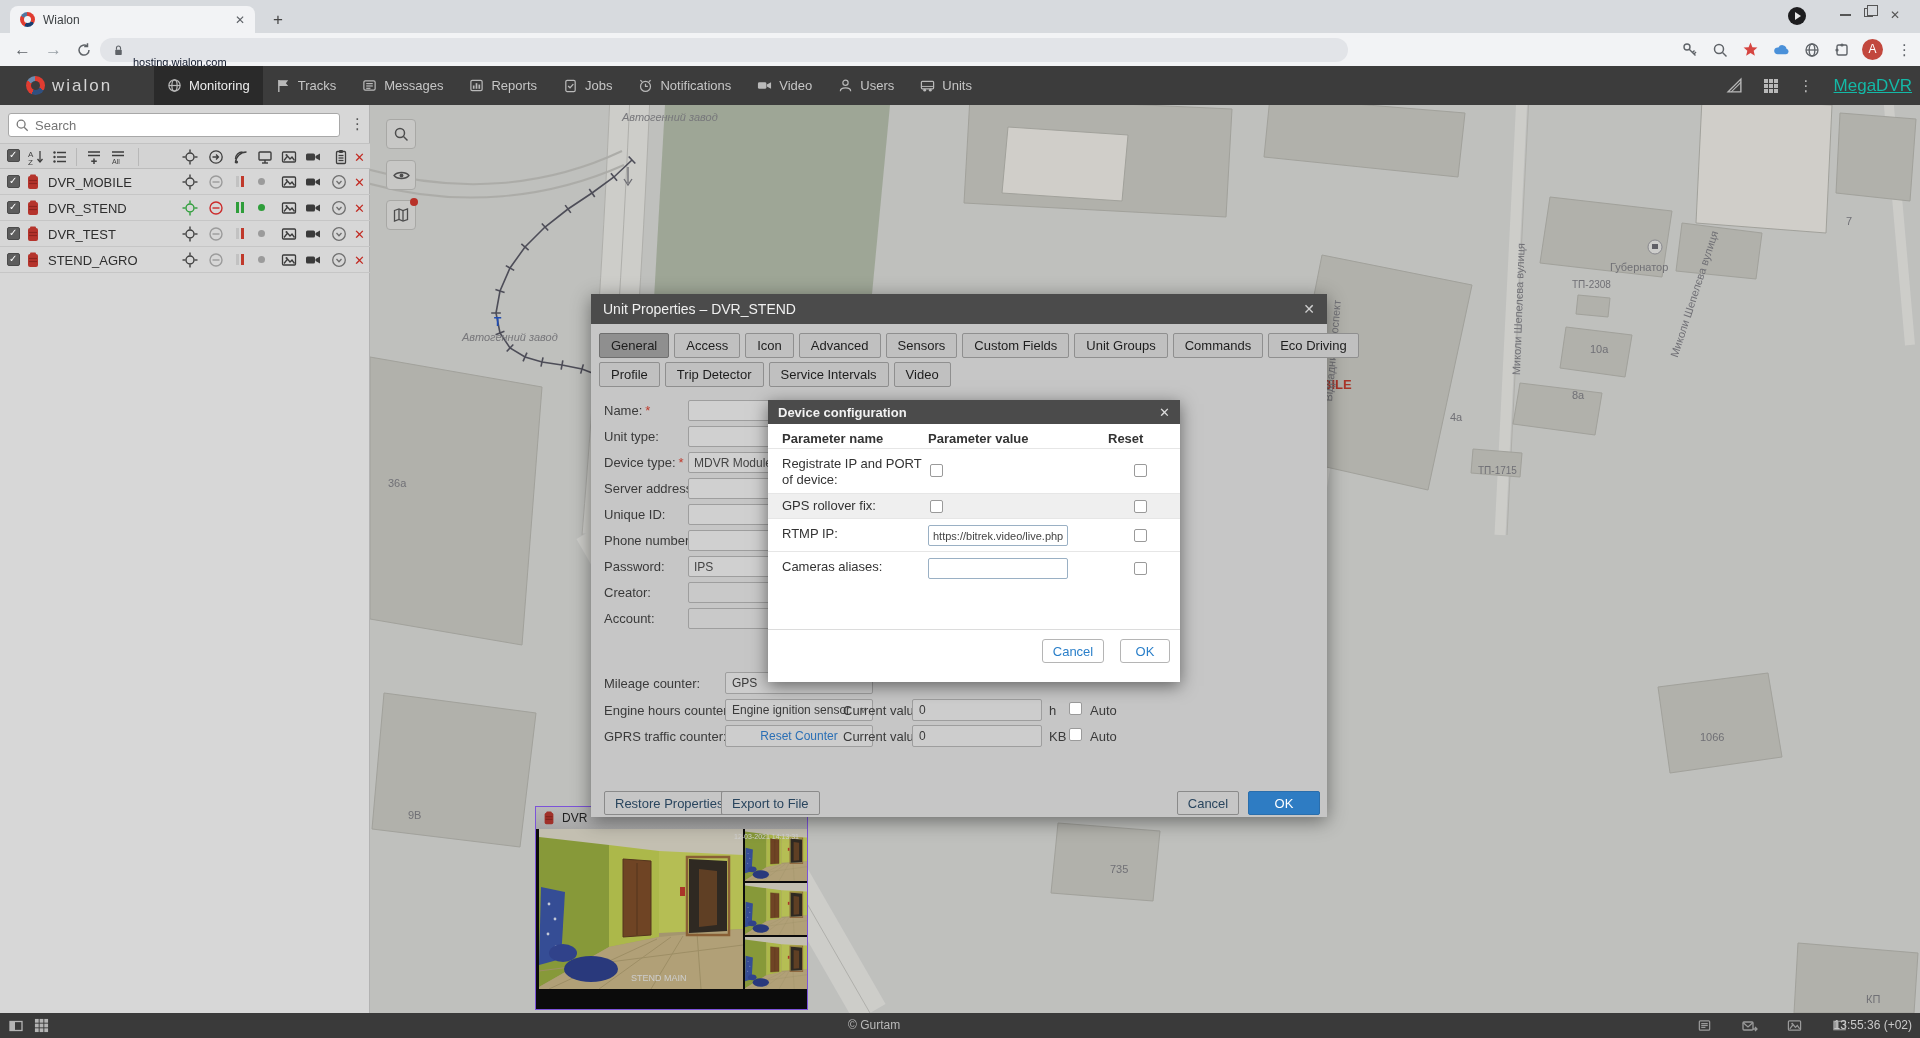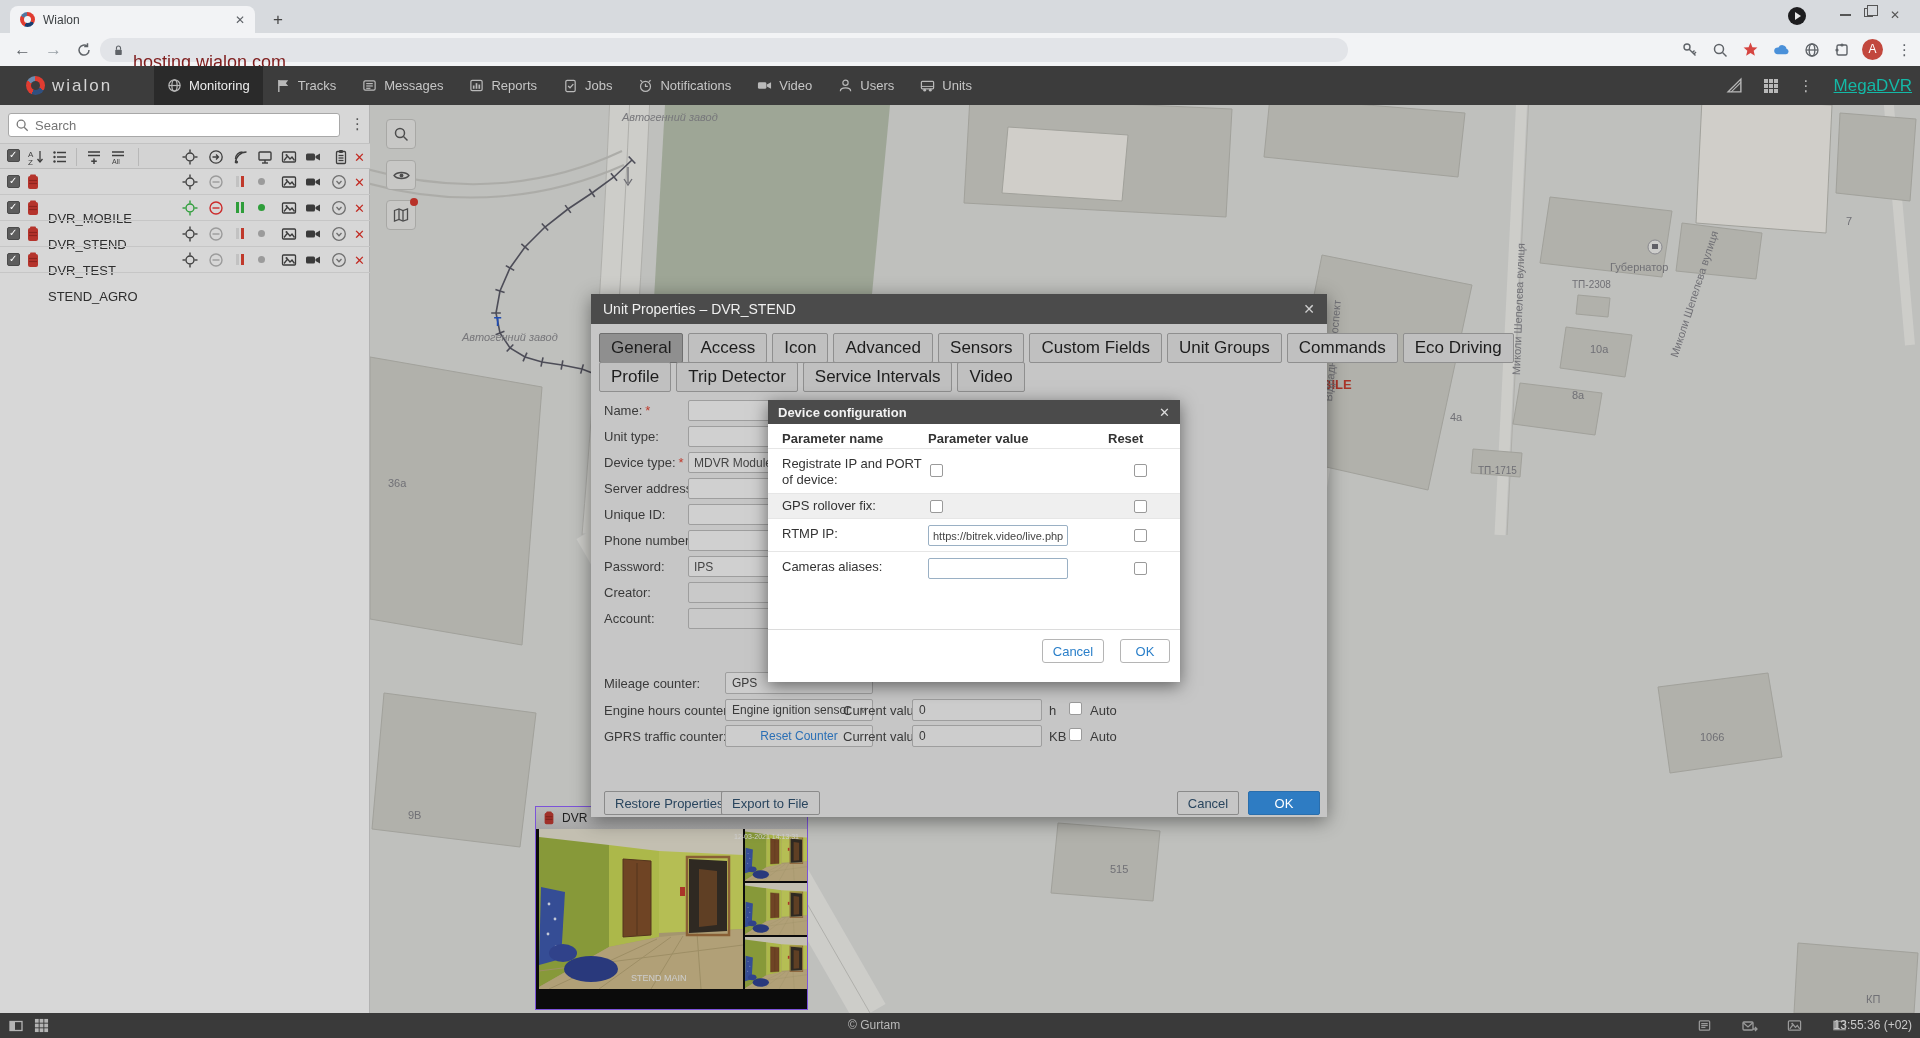--- a/index.html
+++ b/index.html
@@ -27,21 +27,21 @@
   #win-min { left:1840px; top:14px; width:11px; height:2px; background:#555; }
   #win-restore { left:1864px; top:8px; width:9px; height:9px; border:1.5px solid #555; }
   #win-restore::after { content:""; position:absolute; left:2px; top:-4px; width:9px; height:9px; border:1.5px solid #555; background:#d7dade; }
   #win-close { left:1890px; top:8px; }
 
   #toolbar { position:absolute; left:0; top:33px; width:1920px; height:33px; background:#f2f3f5;
     display:flex; align-items:center; }
   .nav-arrow { font-size:17px; color:#5f6368; margin-left:14px; }
   #omnibox { position:absolute; left:100px; top:5px; width:1248px; height:24px; background:#e2e4e8;
     border-radius:12px; display:flex; align-items:center; padding:0 12px; }
-  #omnibox .url { font-size:18px; color:#7f1d1d; margin-left:8px;margin-top:24px; }
+  #omnibox .url { font-size:11px; color:#0f172a; margin-left:8px;margin-top:24px; }
   .tb-ic { color:#5f6368; margin-left:14px; }
   #tb-right { position:absolute; right:8px; top:0; height:33px; display:flex; align-items:center; }
   #avatar { width:21px; height:21px; border-radius:50%; background:#c2473d; color:#fff; font-size:12px;
     text-align:center; line-height:21px; margin-left:12px; }
 
   
   #appbar { position:absolute; left:0; top:66px; width:1920px; height:39px; background:#3c3c3c; display:flex; align-items:stretch; }
   #logo { display:flex; align-items:center; margin-left:26px; width:128px; }
   #logo .swirl { width:19px; height:19px; border-radius:50%;
     background:conic-gradient(#e03c31 0 120deg,#30507f 120deg 205deg,#e03c31 205deg 300deg,#6e8cb0 300deg 360deg); position:relative; }
@@ -64,21 +64,21 @@
   #search-box input { border:none; outline:none; flex:1; font-size:13px; color:#444; margin-left:6px; background:transparent; }
   #search-dots { position:absolute; left:350px; top:10px; color:#555; font-size:15px; }
   #list-toolbar { position:absolute; left:0; top:38px; width:370px; height:26px; background:#d3d3d3;
     border-top:1px solid #c2c2c2; border-bottom:1px solid #bcbcbc; }
   .sep { position:absolute; top:4px; width:1px; height:18px; background:#b8b8b8; }
   .cb { width:13px; height:13px; background:#fff; border:1px solid #9a9a9a; border-radius:2px; }
   .cb.dark { background:#5d5d5d; border-color:#4a4a4a; position:relative; }
   .cb.dark::after { content:"✓"; position:absolute; left:1px; top:-1px; color:#fff; font-size:10px; }
   .ticon { position:absolute; top:5px; color:#3e3e3e; }
   .unit-row { position:absolute; left:0; width:370px; height:26px; border-bottom:1px solid #c6c6c6; }
-  .unit-row .name { position:absolute; left:48px; top:6px; font-size:13px; color:#2e2e2e;margin-top:36px; }
+  .unit-row .name { position:absolute; left:48px; top:6px; font-size:13px; color:#2e2e2e; }
   .u-x { color:#c22A22; font-size:13px; font-weight:bold; }
   .u-bars { position:absolute; display:flex; gap:2px; }
   .u-bars span { width:3px; height:11px; }
   .u-bars .b1 { background:#c2c2c2; } .u-bars .b2 { background:#c0392b; }
   .online .u-bars .b1, .online .u-bars .b2 { background:#2e9e3a; }
   .u-dot { position:absolute; width:7px; height:7px; border-radius:50%; background:#9b9b9b; }
   .online .u-dot { background:#2e9e3a; }
   .u-target { color:#3f3f3f; } .online .u-target { color:#2e9e3a; }
   .u-ban { color:#9b9b9b; } .online .u-ban { color:#cc2b2b; }
   .u-media { color:#3a3a3a; } .u-caret { color:#6f6f6f; }
@@ -102,21 +102,21 @@
   .vp-ts { position:absolute; right:8px; top:26px; color:#eee; font-size:7px; z-index:2; }
   .vp-cam { position:absolute; left:95px; top:166px; color:#e8e8e8; font-size:9px; z-index:2; }
 
   
   #unit-dialog { position:absolute; left:591px; top:189px; width:736px; height:523px; background:#c6c6c6;
     z-index:40; box-shadow:0 4px 18px rgba(0,0,0,.45); }
   .dlg-title { position:absolute; left:0; top:0; width:100%; height:30px; background:#4b4b4b; color:#efefef;
     font-size:14px; display:flex; align-items:center; padding:0 12px; }
   .dlg-title .x { margin-left:auto; color:#cfcfcf; font-size:14px; }
   .tabs { position:absolute; left:8px; display:flex; gap:5px; }
-  .tab { background:#c0c0c0; border:1px solid #8f8f8f; border-radius:2px; font-size:17px; color:#1d1d1d;
+  .tab { background:#c0c0c0; border:1px solid #8f8f8f; border-radius:2px; font-size:13px; color:#1d1d1d;
     padding:4px 11px; white-space:nowrap; }
   .tab.active { background:#8f8f8f; border-color:#6f6f6f; }
   .frow { position:absolute; height:22px; }
   .flabel { position:absolute; left:13px; top:3px; font-size:13px; color:#3a3a3a; white-space:nowrap; }
   .req { color:#c0392b; margin-left:3px; }
   .finput { position:absolute; left:97px; top:0; width:244px; height:21px; background:#d0d0d0;
     border:1px solid #9e9e9e; border-radius:2px; font-size:12px; color:#444; padding:0 5px; outline:none; }
   .fselect { display:flex; align-items:center; }
   .fselect .chev { margin-left:auto; color:#666; font-size:10px; }
   .cnt-label { position:absolute; left:13px; top:4px; font-size:13px; color:#3a3a3a; }
@@ -596,21 +596,21 @@
     <span class="map-label" style="left:1140px;top:270px;transform:rotate(-88deg)">Миколи Шепелєва вулиця</span>
     <span class="map-label" style="left:1298px;top:250px;transform:rotate(-72deg)">Миколи Шепелєва вулиця</span>
     <span class="map-label" style="left:1240px;top:156px">Губернатор</span>
     <span class="map-label" style="left:1202px;top:174px;font-size:10px">ТП-2308</span>
     <span class="map-label" style="left:1220px;top:238px">10a</span>
     <span class="map-label" style="left:1202px;top:284px">8a</span>
     <span class="map-label" style="left:1476px;top:110px">7</span>
     <span class="map-label" style="left:1080px;top:306px">4a</span>
     <span class="map-label" style="left:1108px;top:360px;font-size:10px">ТП-1715</span>
     <span class="map-label" style="left:1330px;top:626px">1066</span>
-    <span class="map-label" style="left:740px;top:758px">515</span>
+    <span class="map-label" style="left:740px;top:758px">735</span>
     <span class="map-label" style="left:18px;top:372px">36a</span>
     <span class="map-label" style="left:38px;top:704px">9B</span>
     <span class="map-label" style="left:1496px;top:888px">КП</span>
     <span class="map-label red" style="left:952px;top:272px">BILE</span>
     <span class="map-label blue" style="left:124px;top:210px">T</span>
     <span class="map-label" style="left:952px;top:296px;transform:rotate(-85deg)">Відрадний проспект</span>
 
     <div class="map-btn" style="left:16px;top:14px">
         <svg class="ic" width="16" height="16">
           <use href="#i-search"></use>

